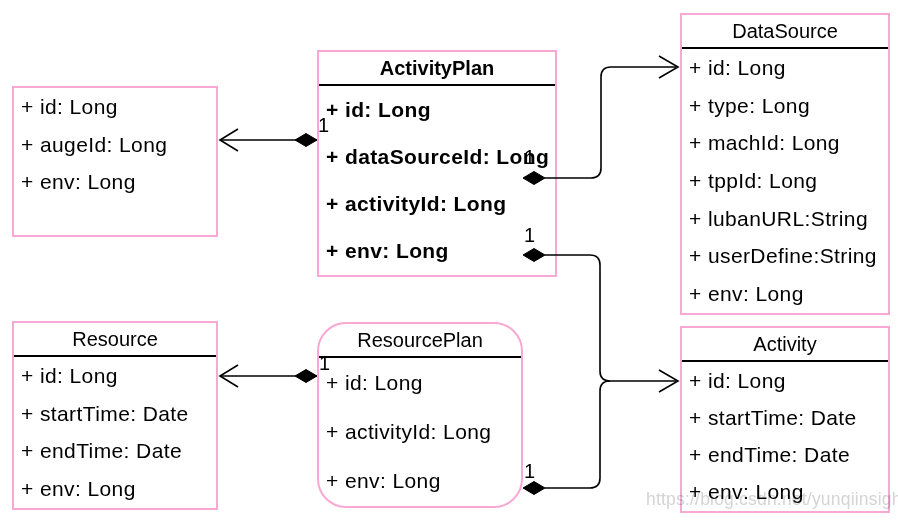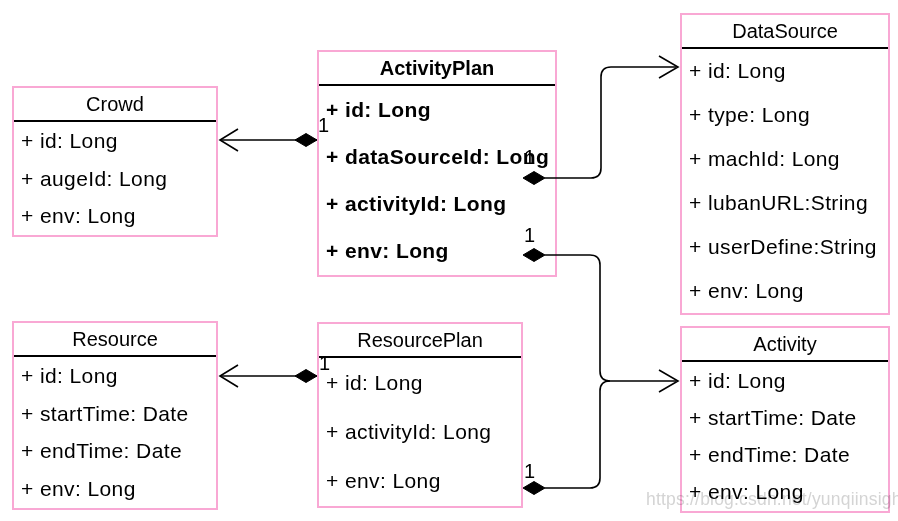--- a/index.html
+++ b/index.html
@@ -51,21 +51,21 @@
     padding-left: 7px;
     font-size: 21px;
     letter-spacing: 0.4px;
     white-space: nowrap;
     overflow: hidden;
   }
   .c-crowd        { left: 12px;  top: 86px;  width: 206px; height: 151px; }
   .c-activityplan { left: 317px; top: 50px;  width: 240px; height: 227px; font-weight: bold; }
   .c-datasource   { left: 680px; top: 13px;  width: 210px; height: 302px; }
   .c-resource     { left: 12px;  top: 321px; width: 206px; height: 189px; }
-  .c-resourceplan { left: 317px; top: 322px; width: 206px; height: 186px; }
+  .c-resourceplan { left: 317px; top: 322px; width: 206px; height: 186px; border-radius: 29px; }
   .c-activity     { left: 680px; top: 326px; width: 210px; height: 187px; }
 
   #connector-layer {
     position: absolute;
     left: 0; top: 0;
     width: 898px;
     height: 521px;
     z-index: 2;
     pointer-events: none;
   }
@@ -105,21 +105,20 @@
     mix-blend-mode: multiply;
     white-space: nowrap;
   }
 </style>
 </head>
 <body>
 
 <div id="stage">
 
   <div class="uml-class c-crowd">
-    <div class="uml-title">Crowd</div>
     <div class="uml-attrs">
       <div class="uml-attr">+ id: Long</div>
       <div class="uml-attr">+ augeId: Long</div>
       <div class="uml-attr">+ env: Long</div>
     </div>
   </div>
 
   <div class="uml-class c-activityplan">
     <div class="uml-title">ActivityPlan</div>
     <div class="uml-attrs">
@@ -129,20 +128,21 @@
       <div class="uml-attr">+ env: Long</div>
     </div>
   </div>
 
   <div class="uml-class c-datasource">
     <div class="uml-title">DataSource</div>
     <div class="uml-attrs">
       <div class="uml-attr">+ id: Long</div>
       <div class="uml-attr">+ type: Long</div>
       <div class="uml-attr">+ machId: Long</div>
+      <div class="uml-attr">+ tppId: Long</div>
       <div class="uml-attr">+ lubanURL:String</div>
       <div class="uml-attr">+ userDefine:String</div>
       <div class="uml-attr">+ env: Long</div>
     </div>
   </div>
 
   <div class="uml-class c-resource">
     <div class="uml-title">Resource</div>
     <div class="uml-attrs">
       <div class="uml-attr">+ id: Long</div>

